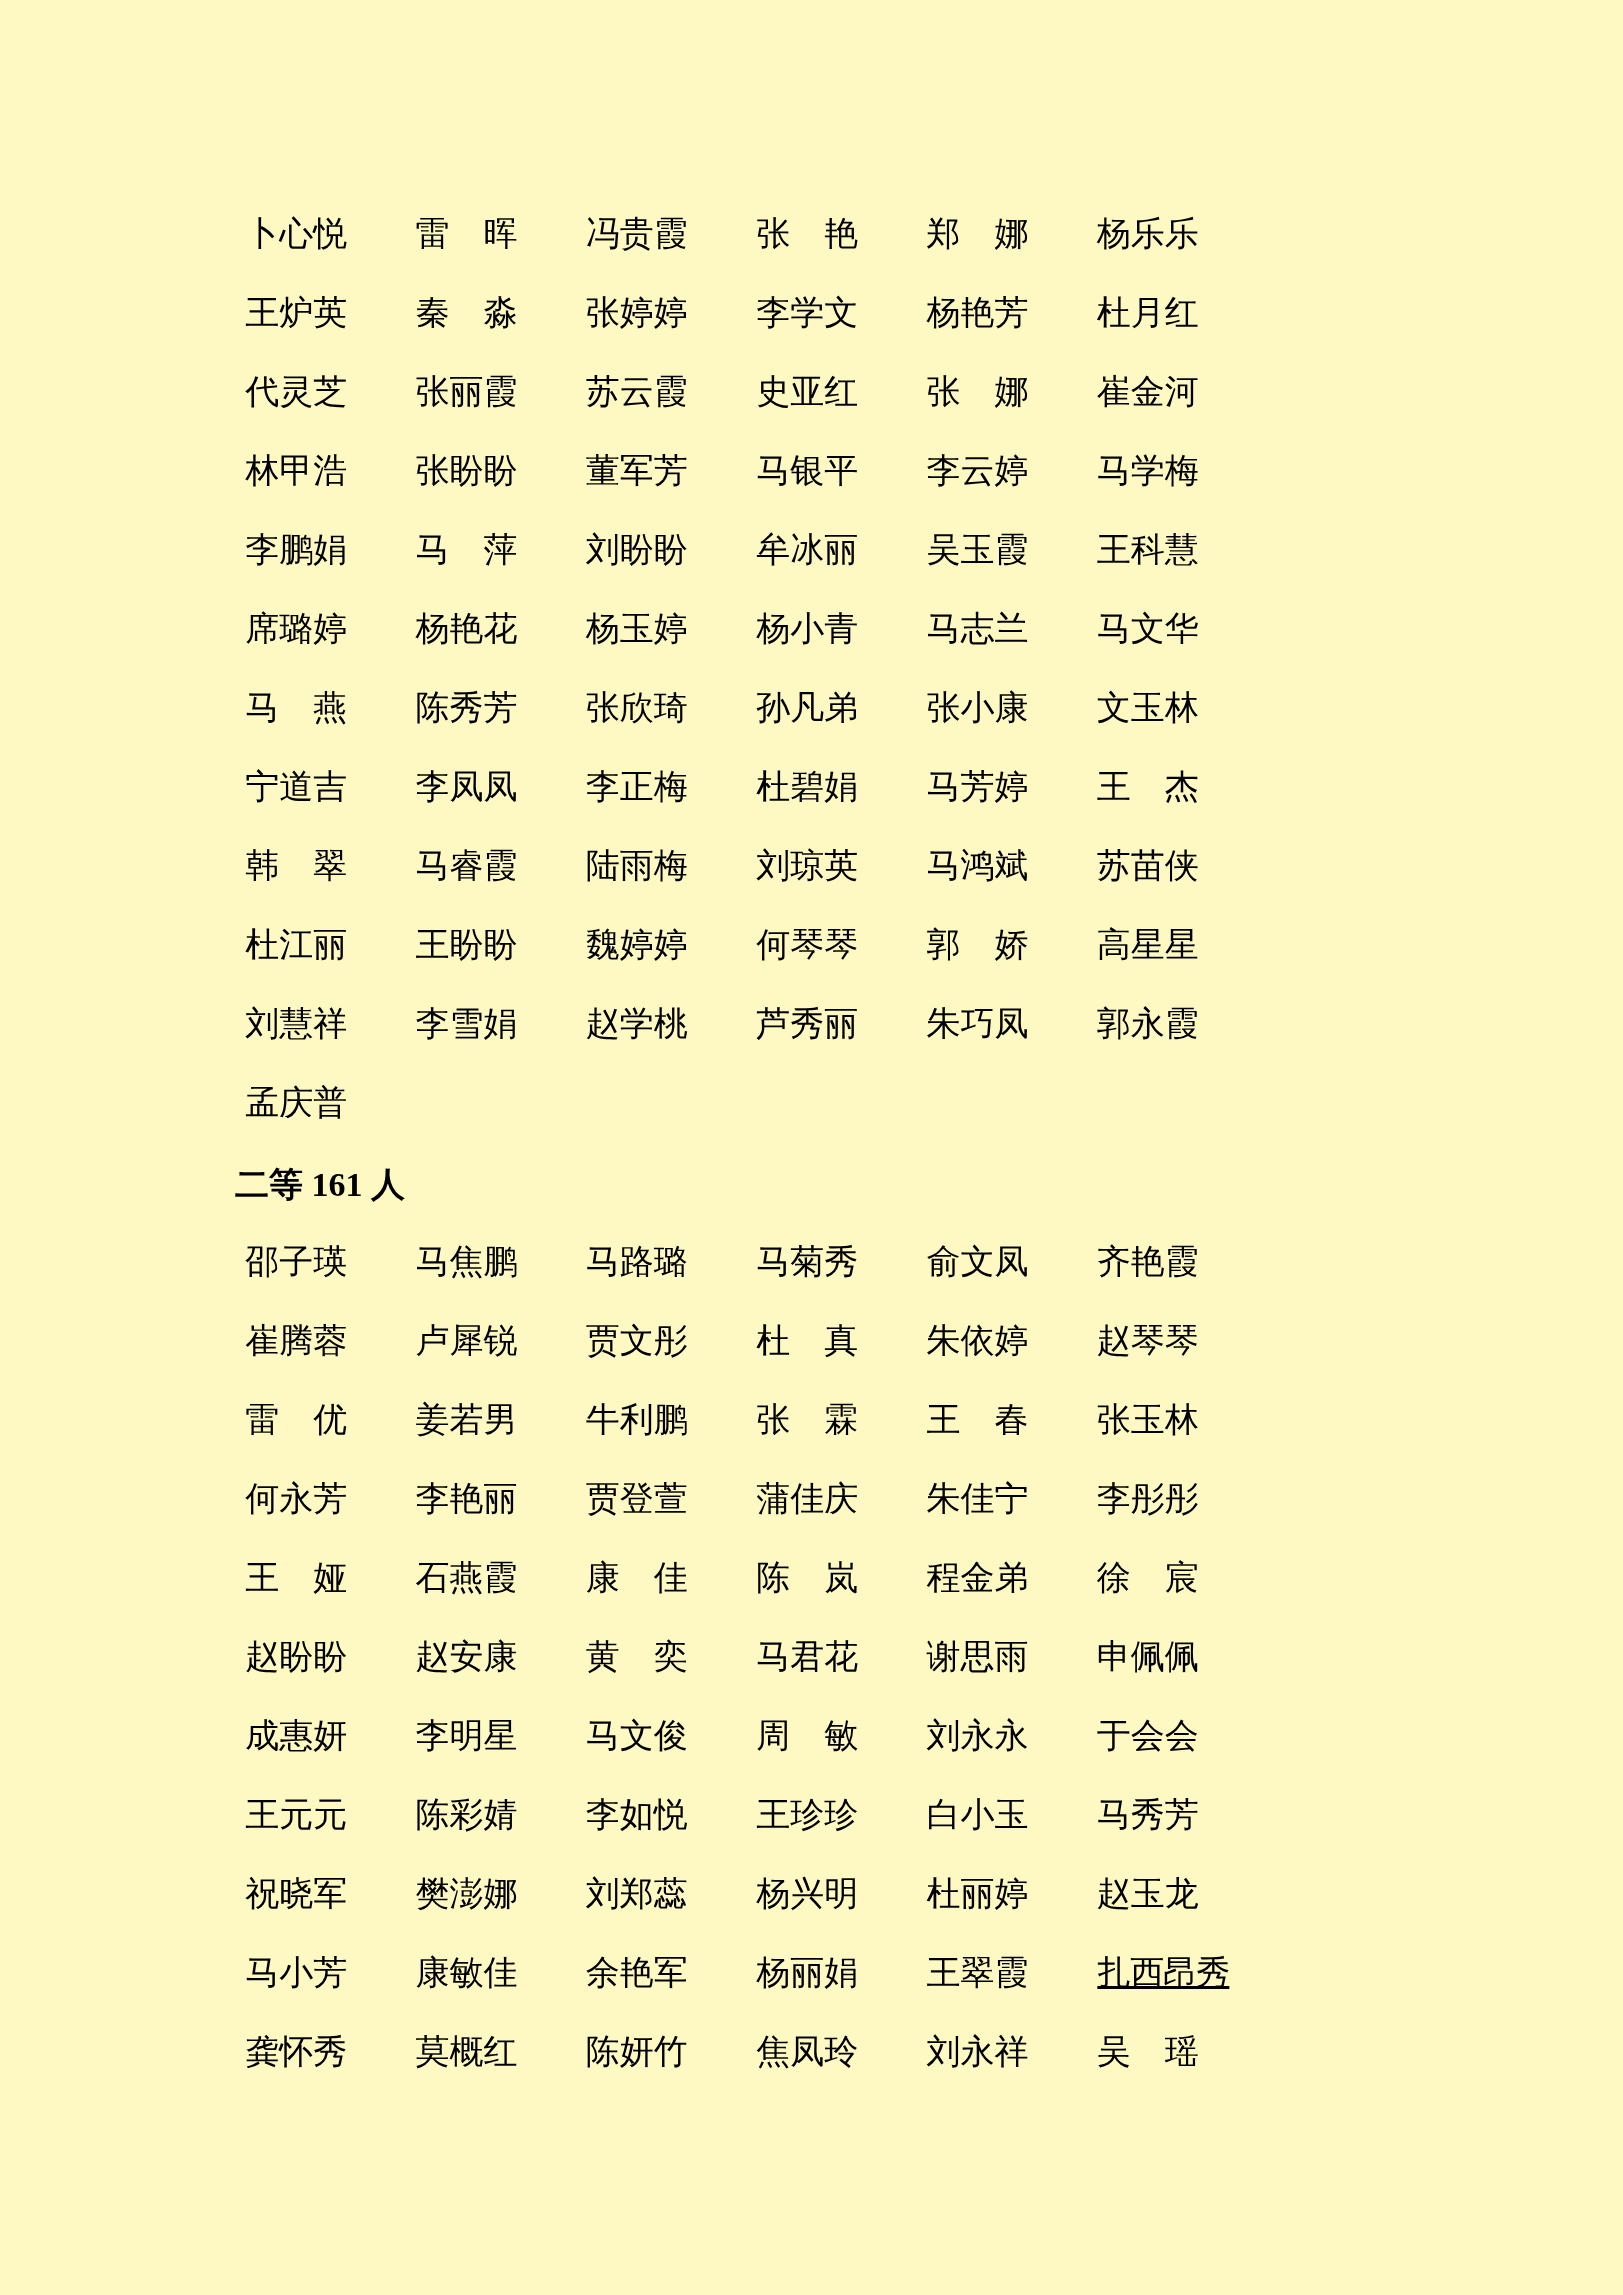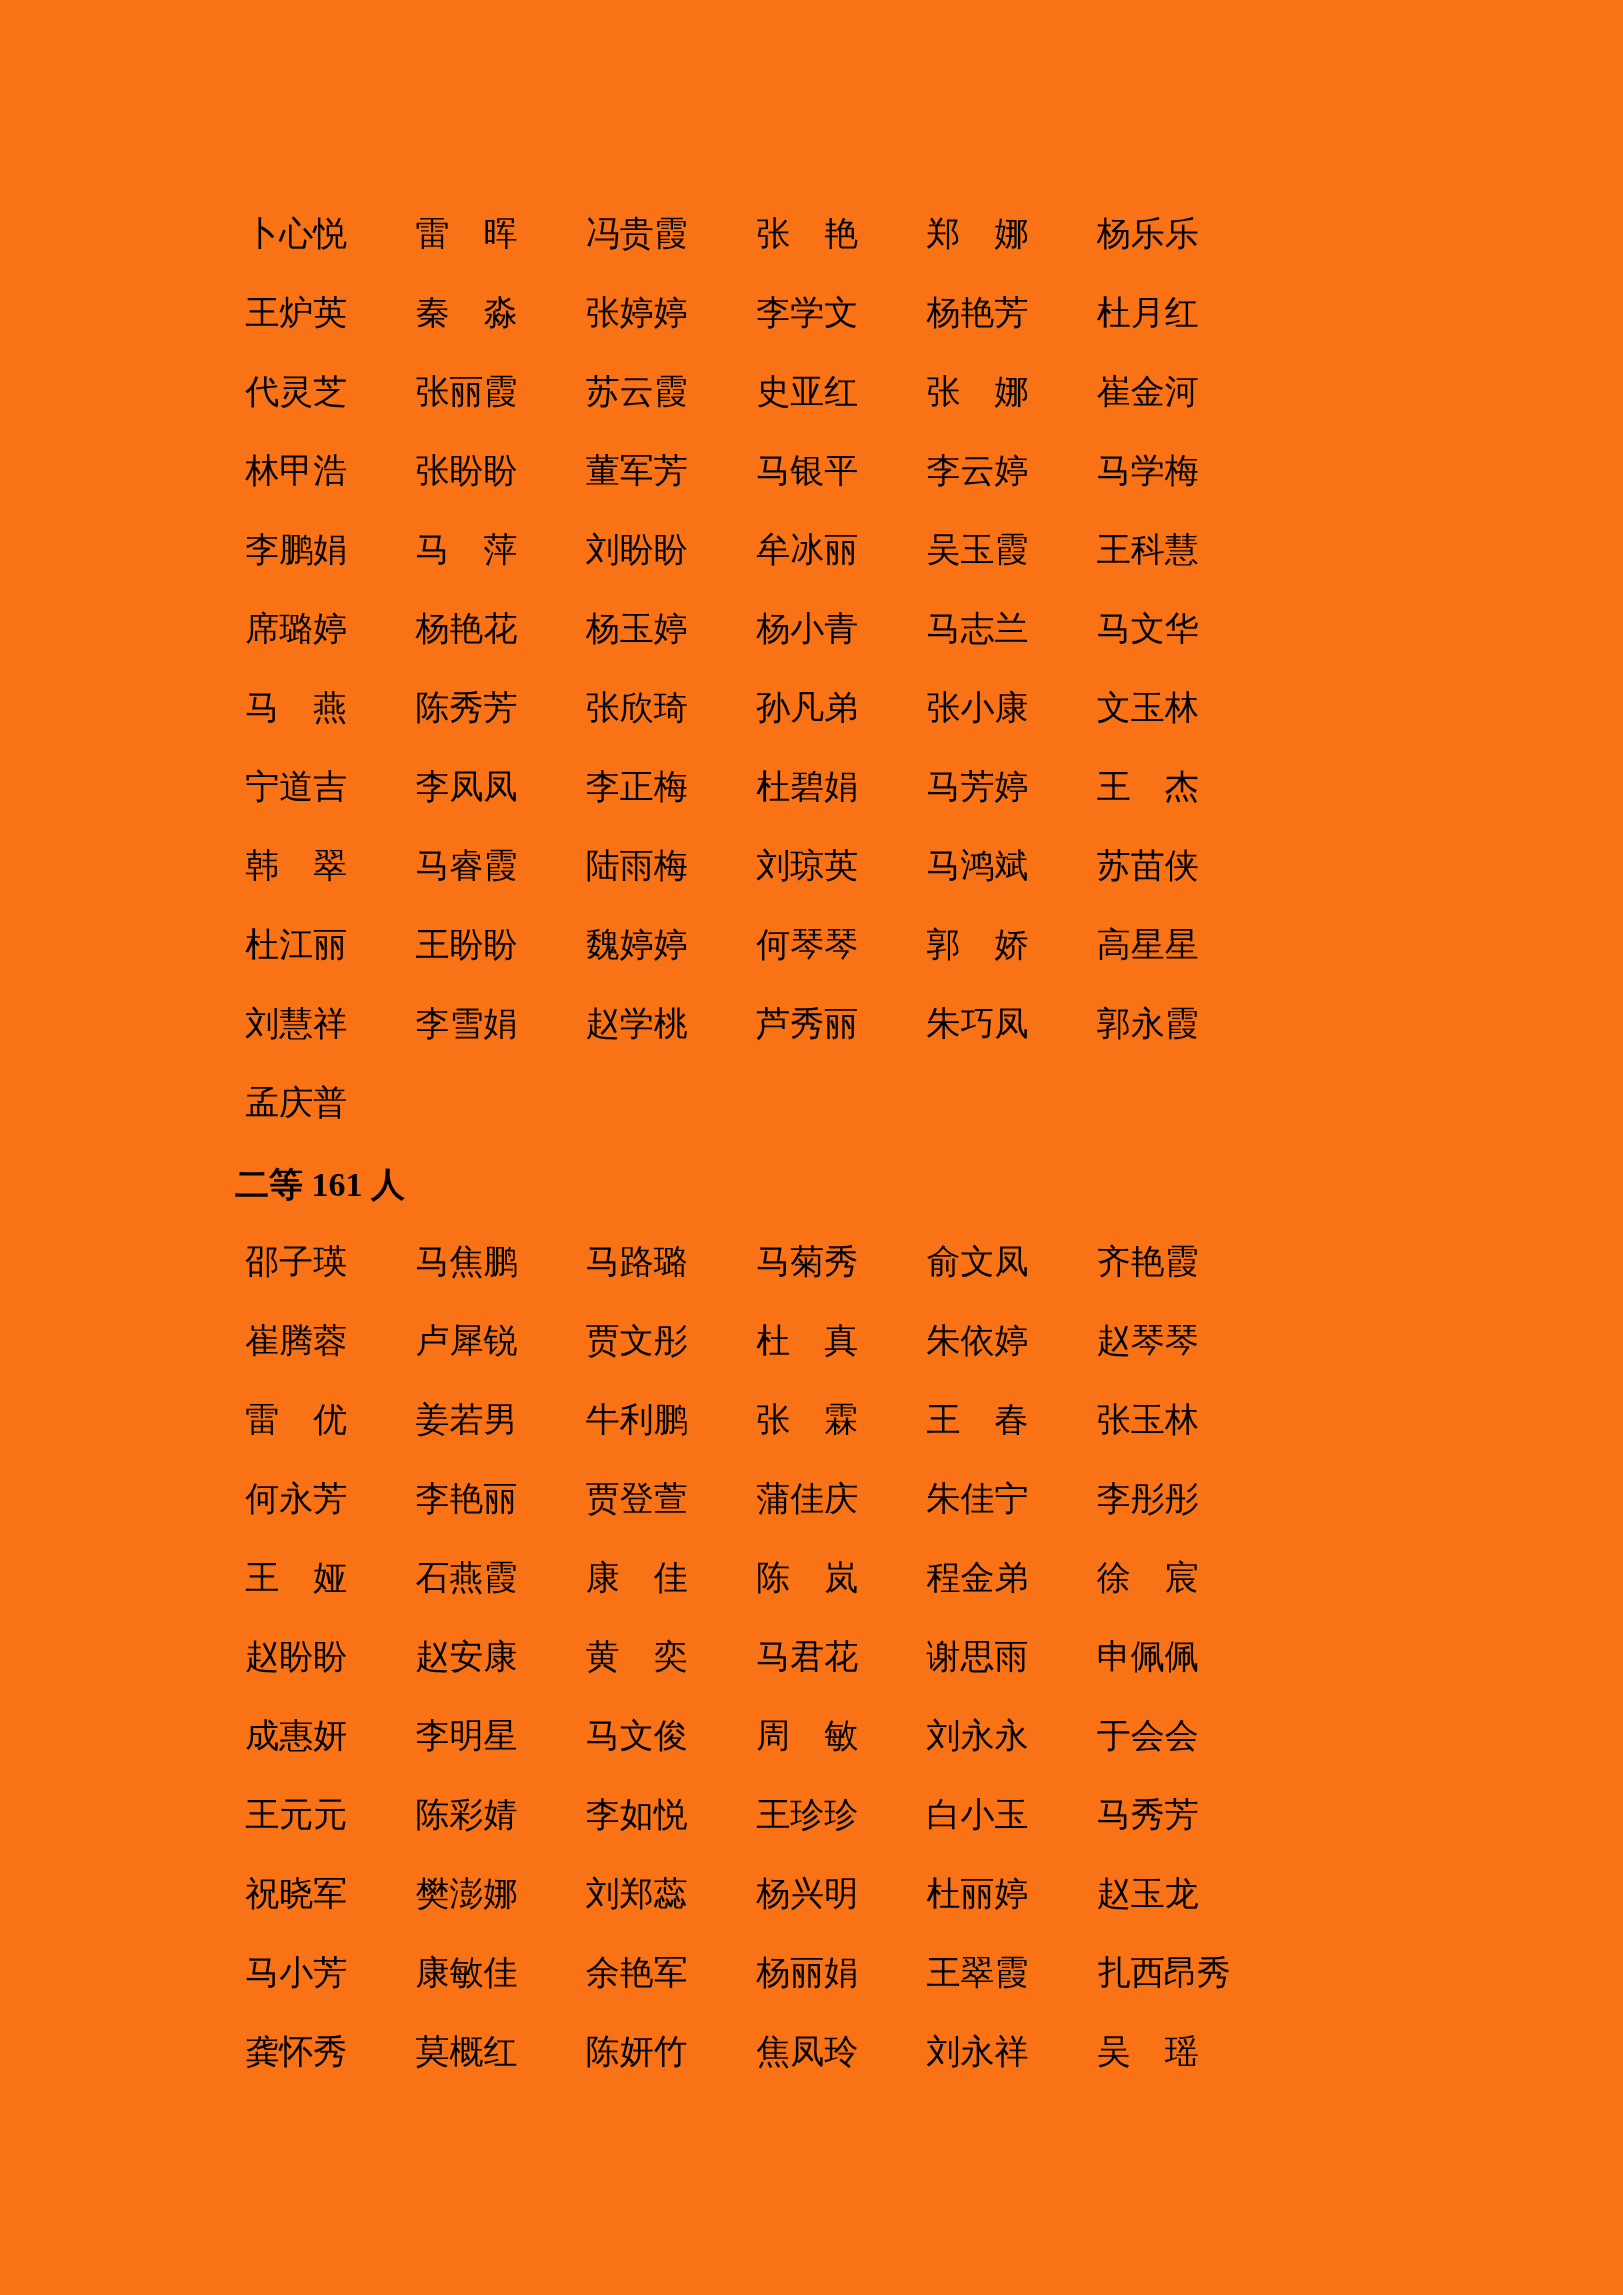--- a/index.html
+++ b/index.html
@@ -6,21 +6,21 @@
     margin: 0;
     padding: 0;
     background: #ffffff;
   }
   body {
     font-family: "Liberation Serif", "DejaVu Serif", serif;
   }
   .page {
     width: 1623px;
     height: 2295px;
-    background: #f97316;
+    background: #fef9c3;
     position: relative;
     box-sizing: border-box;
     padding: 194px 235px 0 235px;
   }
   .name-grid {
     display: grid;
     grid-template-columns: repeat(6, 1fr);
     width: 1022px;
     margin: 0 0 0 10.2px;
   }
@@ -43,22 +43,23 @@
     font-family: Liberation Mono, monospace;
   }
   .name-cell span.n3 {
     display: inline-block;
     width: 102px;
     text-align: left;
   }
   .name-cell span.n4 {
     display: inline-block;
     width: 133px;
-    text-align: right;
+    text-align: center;
     letter-spacing: -1px;
+    text-decoration: underline;
   }
   .section-heading {
     text-align: left;
     font-size: 34px;
     font-weight: bold;
     color: #000000;
     margin: 20.4px 0 13.3px 0;
     width: 1022px;
     font-family: "Liberation Serif", "DejaVu Serif", serif;
   }

